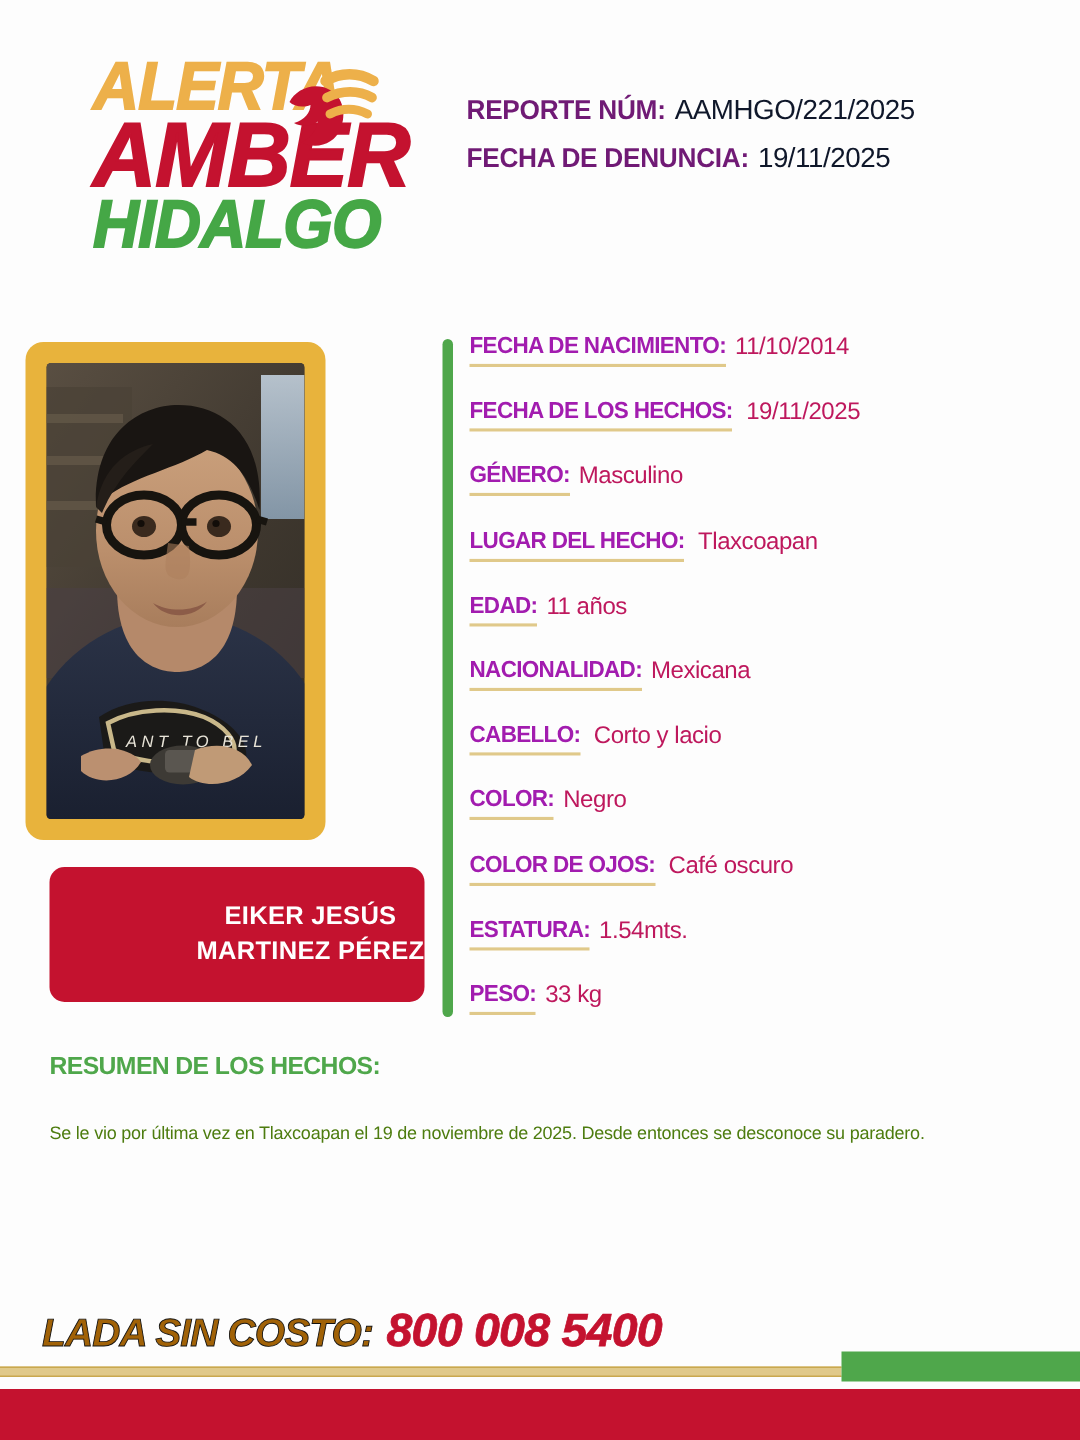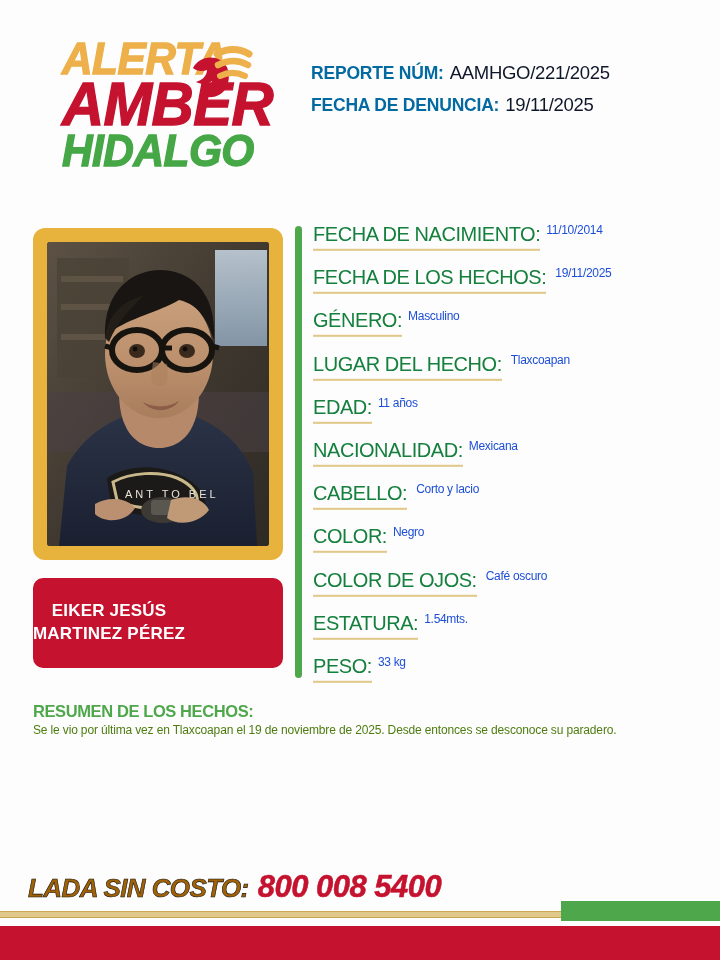--- a/index.html
+++ b/index.html
@@ -71,58 +71,59 @@
   }
   .report-row {
     display:flex;
     align-items:baseline;
     margin-bottom:10px;
     white-space:nowrap;
   }
   .report-label {
     font-size:17.5px;
     font-weight:bold;
-    color:#0369a1;
+    color:#701a75;
     letter-spacing:-0.2px;
     transform:scaleY(1.04);
   }
   .report-value {
     font-size:18.5px;
     color:#0f172a;
     margin-left:6px;
     letter-spacing:-0.3px;
   }
 
   
   .photo-frame {
     position:absolute;
-    left:33px; top:228px;
-    width:250px; height:332px;
+    left:17px; top:228px;
+    width:200px; height:332px;
     background:#E8B33C;
     border-radius:12px;
     padding:14px;
+    font-style:italic;
   }
   .photo {
     width:100%; height:100%;
     border-radius:3px;
     overflow:hidden;
     position:relative;
     background:#4a4036;
   }
 
   
   .name-badge {
     position:absolute;
     left:33px; top:578px;
     width:250px; height:90px;
     background:#C4122F;
     border-radius:10px;
     display:flex;
     align-items:center;
-    justify-content:flex-start;
+    justify-content:flex-end;
     text-align:center;
   }
   .name-badge span {
     color:#ffffff;
     font-size:17px;
     font-weight:bold;
     line-height:1.35;
     letter-spacing:0.2px;
   }
 
@@ -141,50 +142,50 @@
     left:313px; top:222px;
     width:396px;
   }
   .field-row {
     height:43.2px;
     display:flex;
     align-items:flex-start;
     white-space:nowrap;
   }
   .field-label {
-    font-size:20px;
-    font-weight:normal;
-    color:#15803d;
+    font-size:15px;
+    font-weight:bold;
+    color:#a21caf;
     letter-spacing:-0.45px;
     border-bottom:2.5px solid #E0C98A;
     padding-bottom:3px;
     transform:scaleY(1.03);
     transform-origin:left top;
   }
   .field-value {
-    font-size:12px;
-    color:#1d4ed8;
+    font-size:16px;
+    color:#be185d;
     margin-left:6px;
     letter-spacing:-0.3px;
     padding-top:1px;
   }
   .field-value.gap { margin-left:9px; }
 
   
   .summary {
     position:absolute;
     left:33px; top:702px;
     width:650px;
   }
   .summary-title {
     font-size:16.5px;
     font-weight:bold;
     color:#4FA74B;
     letter-spacing:-0.4px;
-    margin-bottom:0;
+    margin-bottom:25px;
   }
   .summary-text {
     font-size:12px;
     color:#4d7c0f;
     line-height:1.55;
     letter-spacing:-0.15px;
     width:620px;
   }
 
   

